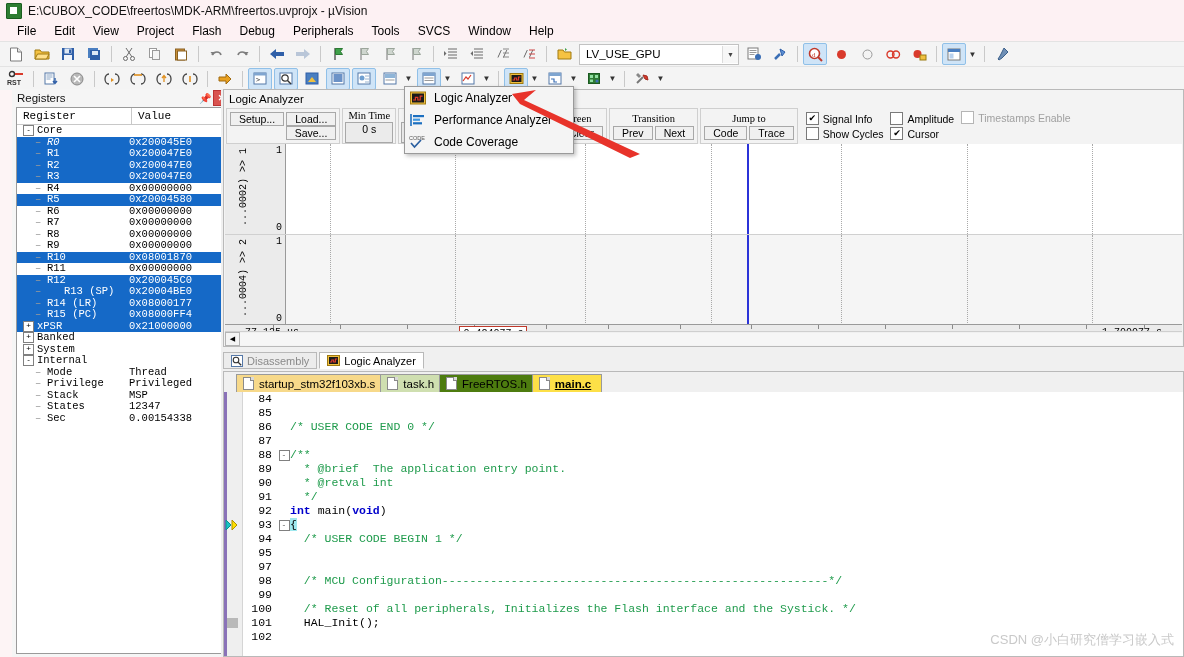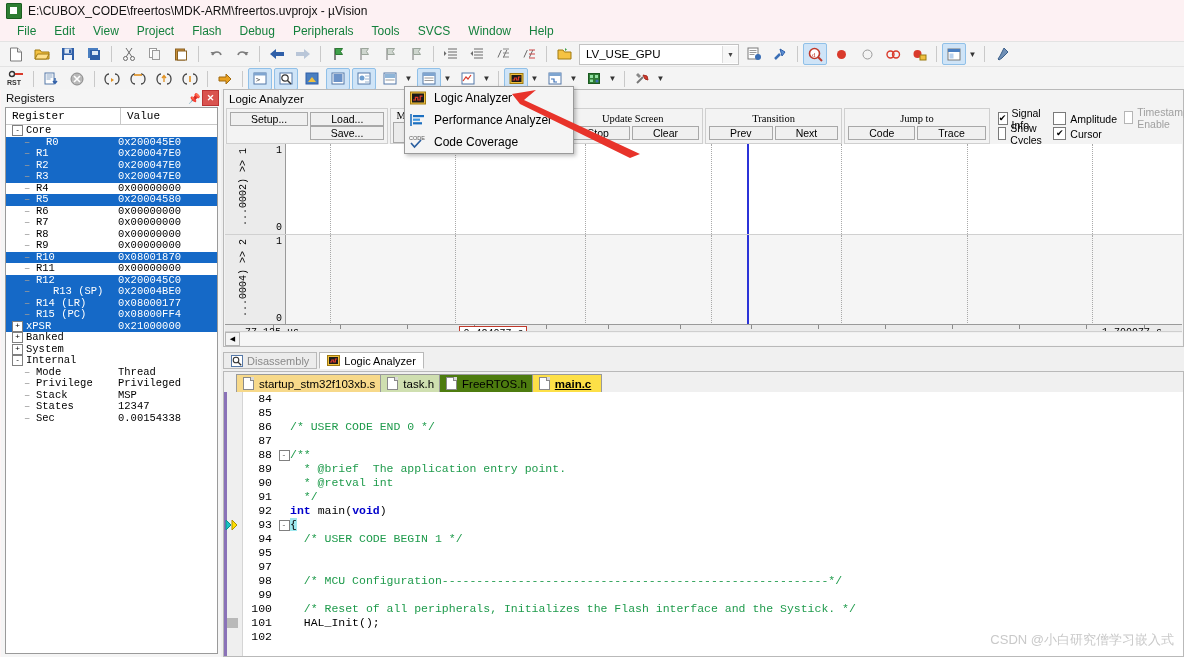--- a/index.html
+++ b/index.html
@@ -13,21 +13,21 @@
   
   .titlebar{height:21px;background:#fdf1f3;display:flex;align-items:center;padding-left:6px;}
   .titlebar .tlogo{width:14px;height:14px;background:#2e7d32;border:1px solid #1b5e20;
       position:relative;margin-right:6px;border-radius:1px;}
   .titlebar .tlogo:after{content:"";position:absolute;left:2px;top:2px;width:9px;height:9px;
       background:#fff;border:1px solid #2e7d32;box-sizing:border-box;}
   .titlebar .ttext{font-size:12px;color:#111;}
 
   
   .menubar{height:20px;background:#fdf1f3;display:flex;align-items:center;padding-left:8px;}
-  .menubar .mi{padding:2px 9px;font-size:12px;color:#15803d;cursor:default;}
+  .menubar .mi{padding:2px 9px;font-size:12px;color:#000000;cursor:default;}
 
   
   .toolbar{height:24px;background:#f4f4f4;border-top:1px solid #e3e3e3;
       display:flex;align-items:center;padding:0 3px;}
   .toolbar.second{height:23px;}
   .tbtn{width:22px;height:20px;display:flex;align-items:center;justify-content:center;
       margin:0 1px;border:1px solid transparent;border-radius:2px;position:relative;}
   .tbtn.sel{border-color:#90c0e8;background:#cfe4f7;}
   .sep{width:1px;height:16px;background:#c9c9c9;margin:0 4px;}
   .caret{width:11px;height:20px;display:flex;align-items:center;justify-content:center;
@@ -35,21 +35,21 @@
   .combo{display:flex;align-items:center;height:19px;border:1px solid #c2c2c2;background:#fff;
       margin:0 2px;}
   .combo .ctext{padding:0 6px;font-size:11.5px;white-space:nowrap;min-width:130px;}
   .combo .cbtn{width:15px;height:17px;border-left:1px solid #dcdcdc;background:#f7f7f7;
       display:flex;align-items:center;justify-content:center;font-size:7px;color:#444;}
 
   
   .workspace{position:absolute;left:0;top:89px;right:0;bottom:0;}
 
   
-  .regpane{position:absolute;left:1px;top:0;width:221px;bottom:0;background:#f5f5f5;
+  .regpane{position:absolute;left:12px;top:0;width:221px;bottom:0;background:#f5f5f5;
       border-right:1px solid #b9b9b9;}
   .pane-head{height:18px;display:flex;align-items:center;background:#f5f5f5;
       padding-left:5px;font-size:11.5px;}
   .pane-head .ph-title{flex:1;color:#111;}
   .pin-btn{width:14px;height:14px;display:flex;align-items:center;justify-content:center;
       font-size:10px;color:#333;}
   .close-btn{width:15px;height:14px;background:#d9534f;color:#fff;display:flex;
       align-items:center;justify-content:center;font-size:9px;font-weight:bold;margin-right:3px;
       border:1px solid #b33;}
   .regbox{position:absolute;left:4px;right:4px;top:18px;bottom:3px;background:#fff;
@@ -73,21 +73,21 @@
 
   
   .lawin{position:absolute;left:2px;top:0;right:0;height:258px;background:#f3f3f3;
       border:1px solid #b9b9b9;box-sizing:border-box;}
   .la-title{height:17px;display:flex;align-items:center;padding-left:5px;font-size:11.5px;
       background:#f3f3f3;}
   .la-toolbar{height:36px;display:flex;align-items:stretch;background:#f3f3f3;
       padding:1px 2px;position:relative;}
   .la-group{display:flex;flex-direction:column;justify-content:center;align-items:center;
       border:1px solid #cfcfcf;margin-right:2px;padding:0 2px;background:#f3f3f3;}
-  .la-btn{border:1px solid #a8a8a8;background:#f0f0f0;font-size:10.5px;padding:0 20px;
+  .la-btn{border:1px solid #a8a8a8;background:#f0f0f0;font-size:10.5px;padding:0 8px;
       height:14px;line-height:13px;margin:0 1px;min-width:34px;text-align:center;
       box-sizing:border-box;}
   .la-lbl{font-size:10.5px;text-align:center;line-height:13px;height:14px;white-space:nowrap;font-family:Liberation Serif, serif;}
   .la-field{border:1px solid #a8a8a8;background:#ebebeb;font-size:10.5px;height:24px;
       line-height:13px;text-align:center;min-width:48px;box-sizing:border-box;}
   .la-row{display:flex;align-items:center;}
   .chk{display:inline-flex;align-items:center;margin-right:7px;font-size:10.5px;height:15px;}
   .chk .bx{width:11px;height:11px;border:1px solid #7a7a7a;background:#fff;margin-right:4px;
       display:inline-flex;align-items:center;justify-content:center;font-size:9px;
       line-height:9px;color:#000;}
@@ -555,21 +555,21 @@
         <div class="reg-hdr">
           <div class="c1">Register</div>
           <div class="c2">Value</div>
         </div>
         <div id="reg-rows">
             <div class="rrow">
               <div class="rname"><span class="tgl">-</span><span>Core</span></div>
               <div class="rval"></div>
             </div>
             <div class="rrow sel">
-              <div class="rname"><span class="dash" style="margin-left: 12px;">–</span><span style="margin-left: 12px;">R0</span></div>
+              <div class="rname"><span class="dash" style="margin-left: 12px;">–</span><span style="margin-left: 2px; font-style: italic;">R0</span></div>
               <div class="rval">0x200045E0</div>
             </div>
             <div class="rrow sel">
               <div class="rname"><span class="dash" style="margin-left: 12px;">–</span><span style="margin-left: 2px;">R1</span></div>
               <div class="rval">0x200047E0</div>
             </div>
             <div class="rrow sel">
               <div class="rname"><span class="dash" style="margin-left: 12px;">–</span><span style="margin-left: 2px;">R2</span></div>
               <div class="rval">0x200047E0</div>
             </div>

